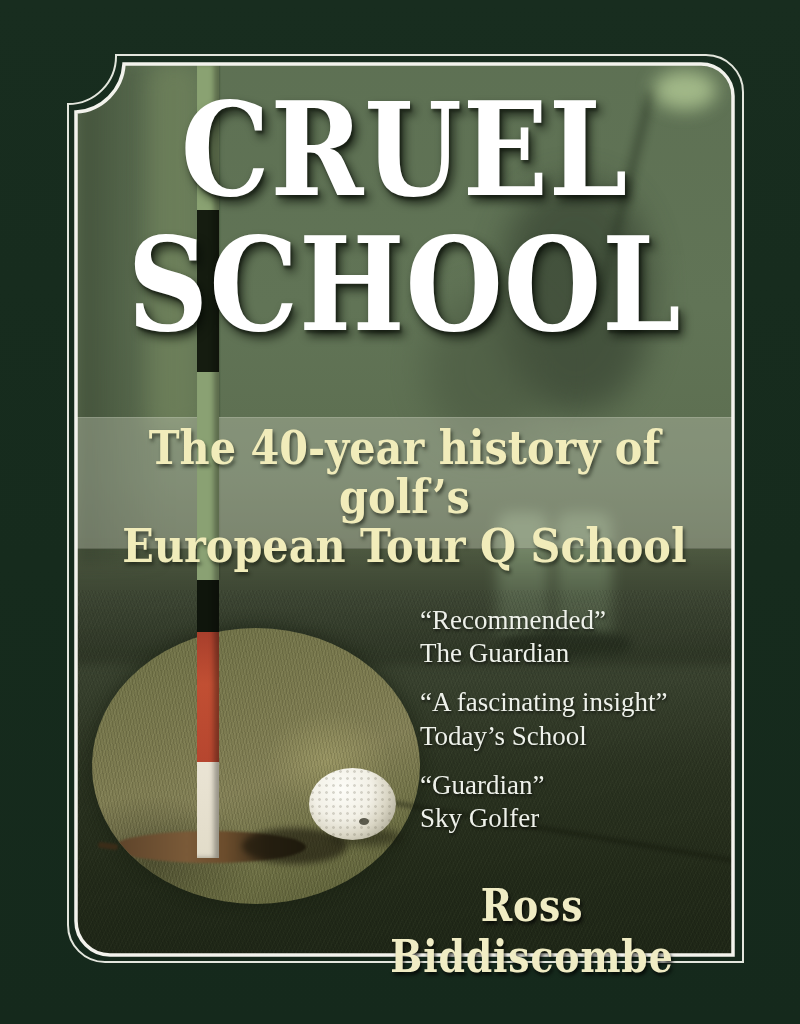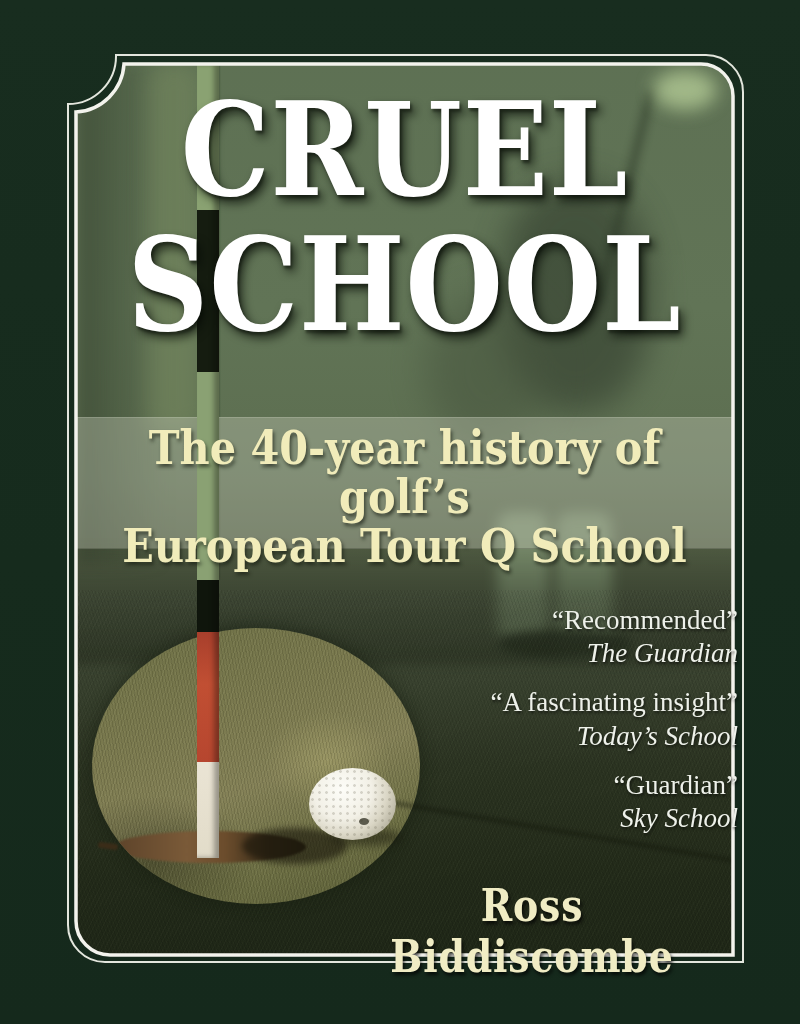--- a/index.html
+++ b/index.html
@@ -107,25 +107,25 @@
 
   
   .title{left:76px;top:82px;width:657px;text-align:center;
     color:#ffffff;font-weight:bold;font-size:130px;line-height:1.04;letter-spacing:1px;
     transform:scaleX(.86);transform-origin:center top;
     text-shadow:5px 6px 10px rgba(10,15,8,.75), 2px 3px 3px rgba(10,15,8,.5);}
   .subtitle{left:76px;top:424px;width:657px;text-align:center;
     color:#f1ecba;font-weight:bold;font-size:46px;line-height:1.06;
     transform:scaleX(.9);transform-origin:center top;
     text-shadow:2px 3px 4px rgba(20,25,15,.6);}
-  .quotes{left:420px;top:604px;width:318px;text-align:right;
+  .quotes{left:420px;top:604px;width:318px;text-align:left;
     font-family:"Liberation Serif", serif;color:#eef1ea;font-size:27px;line-height:1.23;
     text-shadow:1px 2px 3px rgba(0,0,0,.6);}
   .quote-block{margin-bottom:16px;}
-  .quote-source{font-style:italic;}
+  .quote-source{}
   .author{left:330px;top:880px;width:404px;text-align:center;
     color:#f0ecc4;font-weight:bold;font-size:44px;letter-spacing:1px;
     transform:scaleX(.86);transform-origin:center top;
     text-shadow:2px 3px 4px rgba(0,0,0,.7);}
 </style>
 </head>
 <body>
 
 <div class="stage">
 
@@ -184,19 +184,19 @@
     <div class="quote-block">
       <div class="quote-text">“Recommended”</div>
       <div class="quote-source">The Guardian</div>
     </div>
     <div class="quote-block">
       <div class="quote-text">“A fascinating insight”</div>
       <div class="quote-source">Today’s School</div>
     </div>
     <div class="quote-block">
       <div class="quote-text">“Guardian”</div>
-      <div class="quote-source">Sky School</div>
+      <div class="quote-source">Sky Golfer</div>
     </div>
   </div>
 
   <div class="abs author">Ross Biddiscombe</div>
 
 </div>
 
 </body></html>

